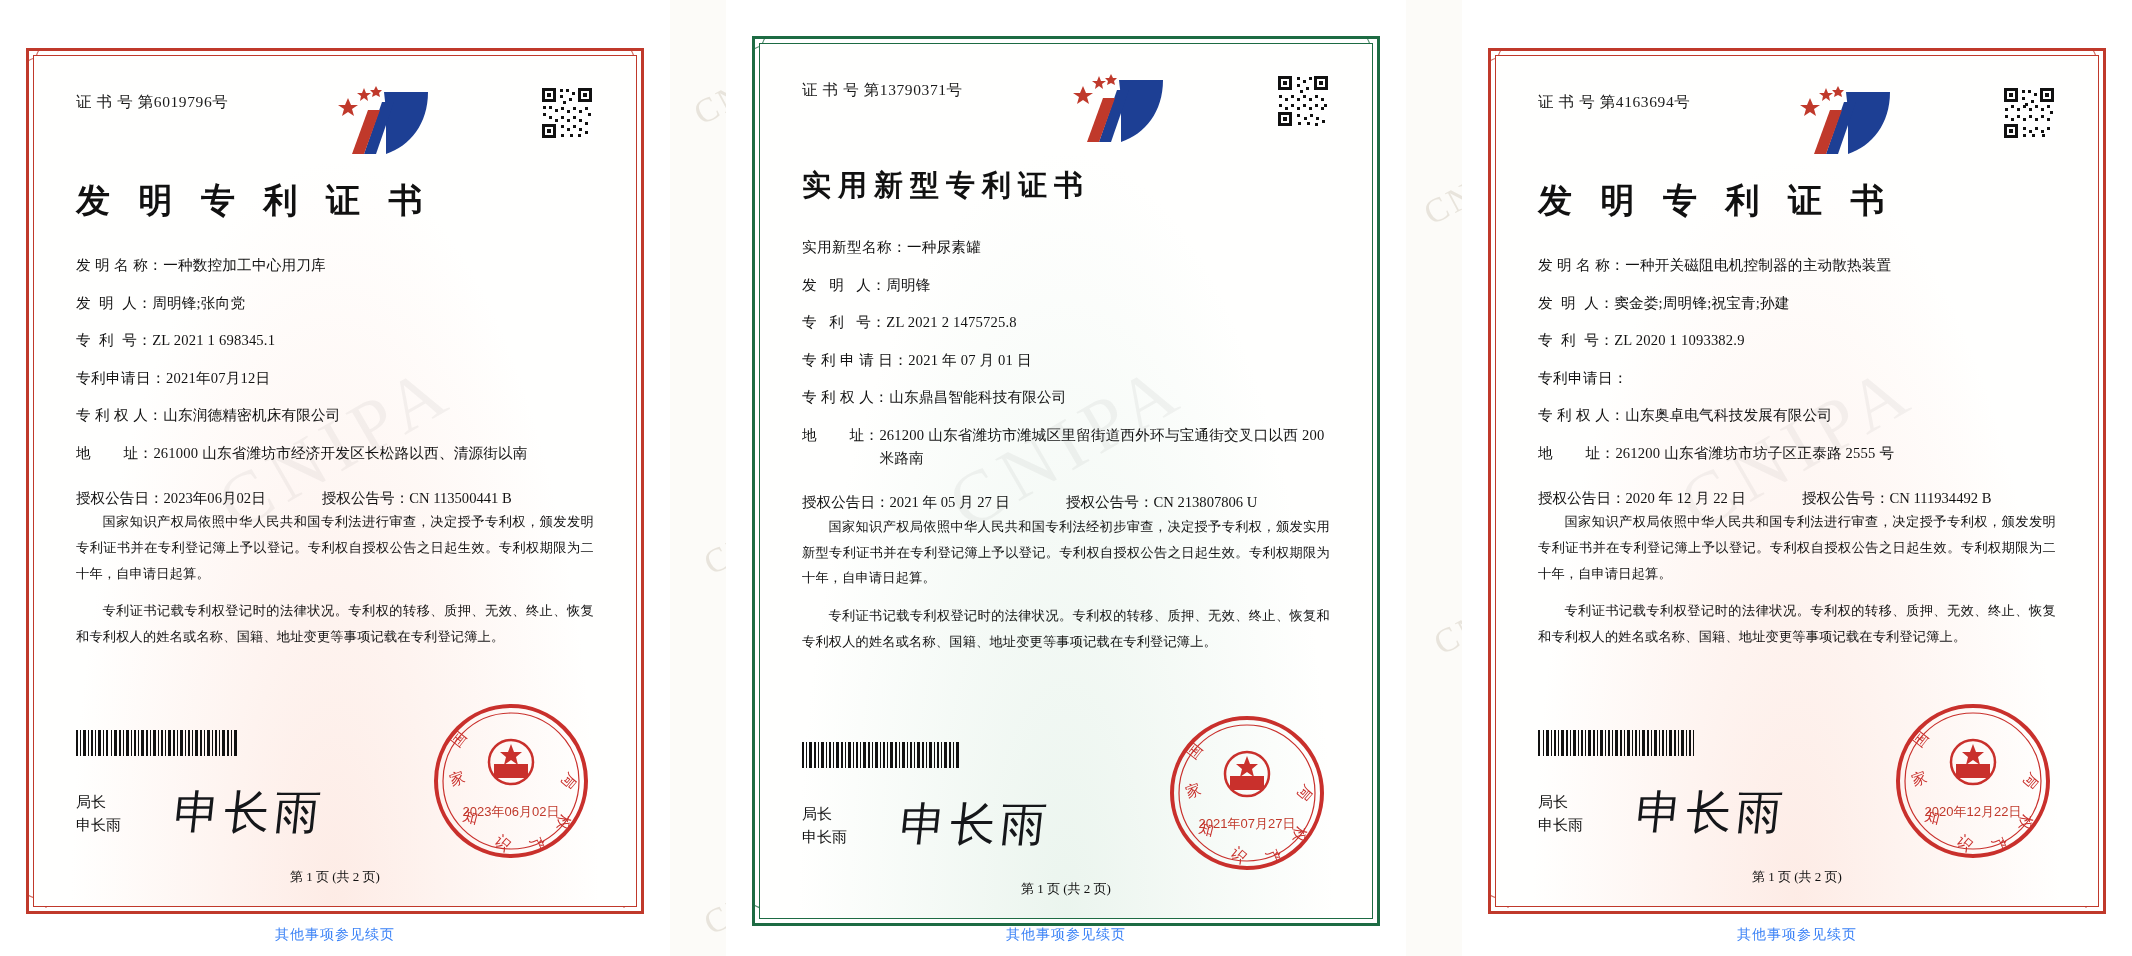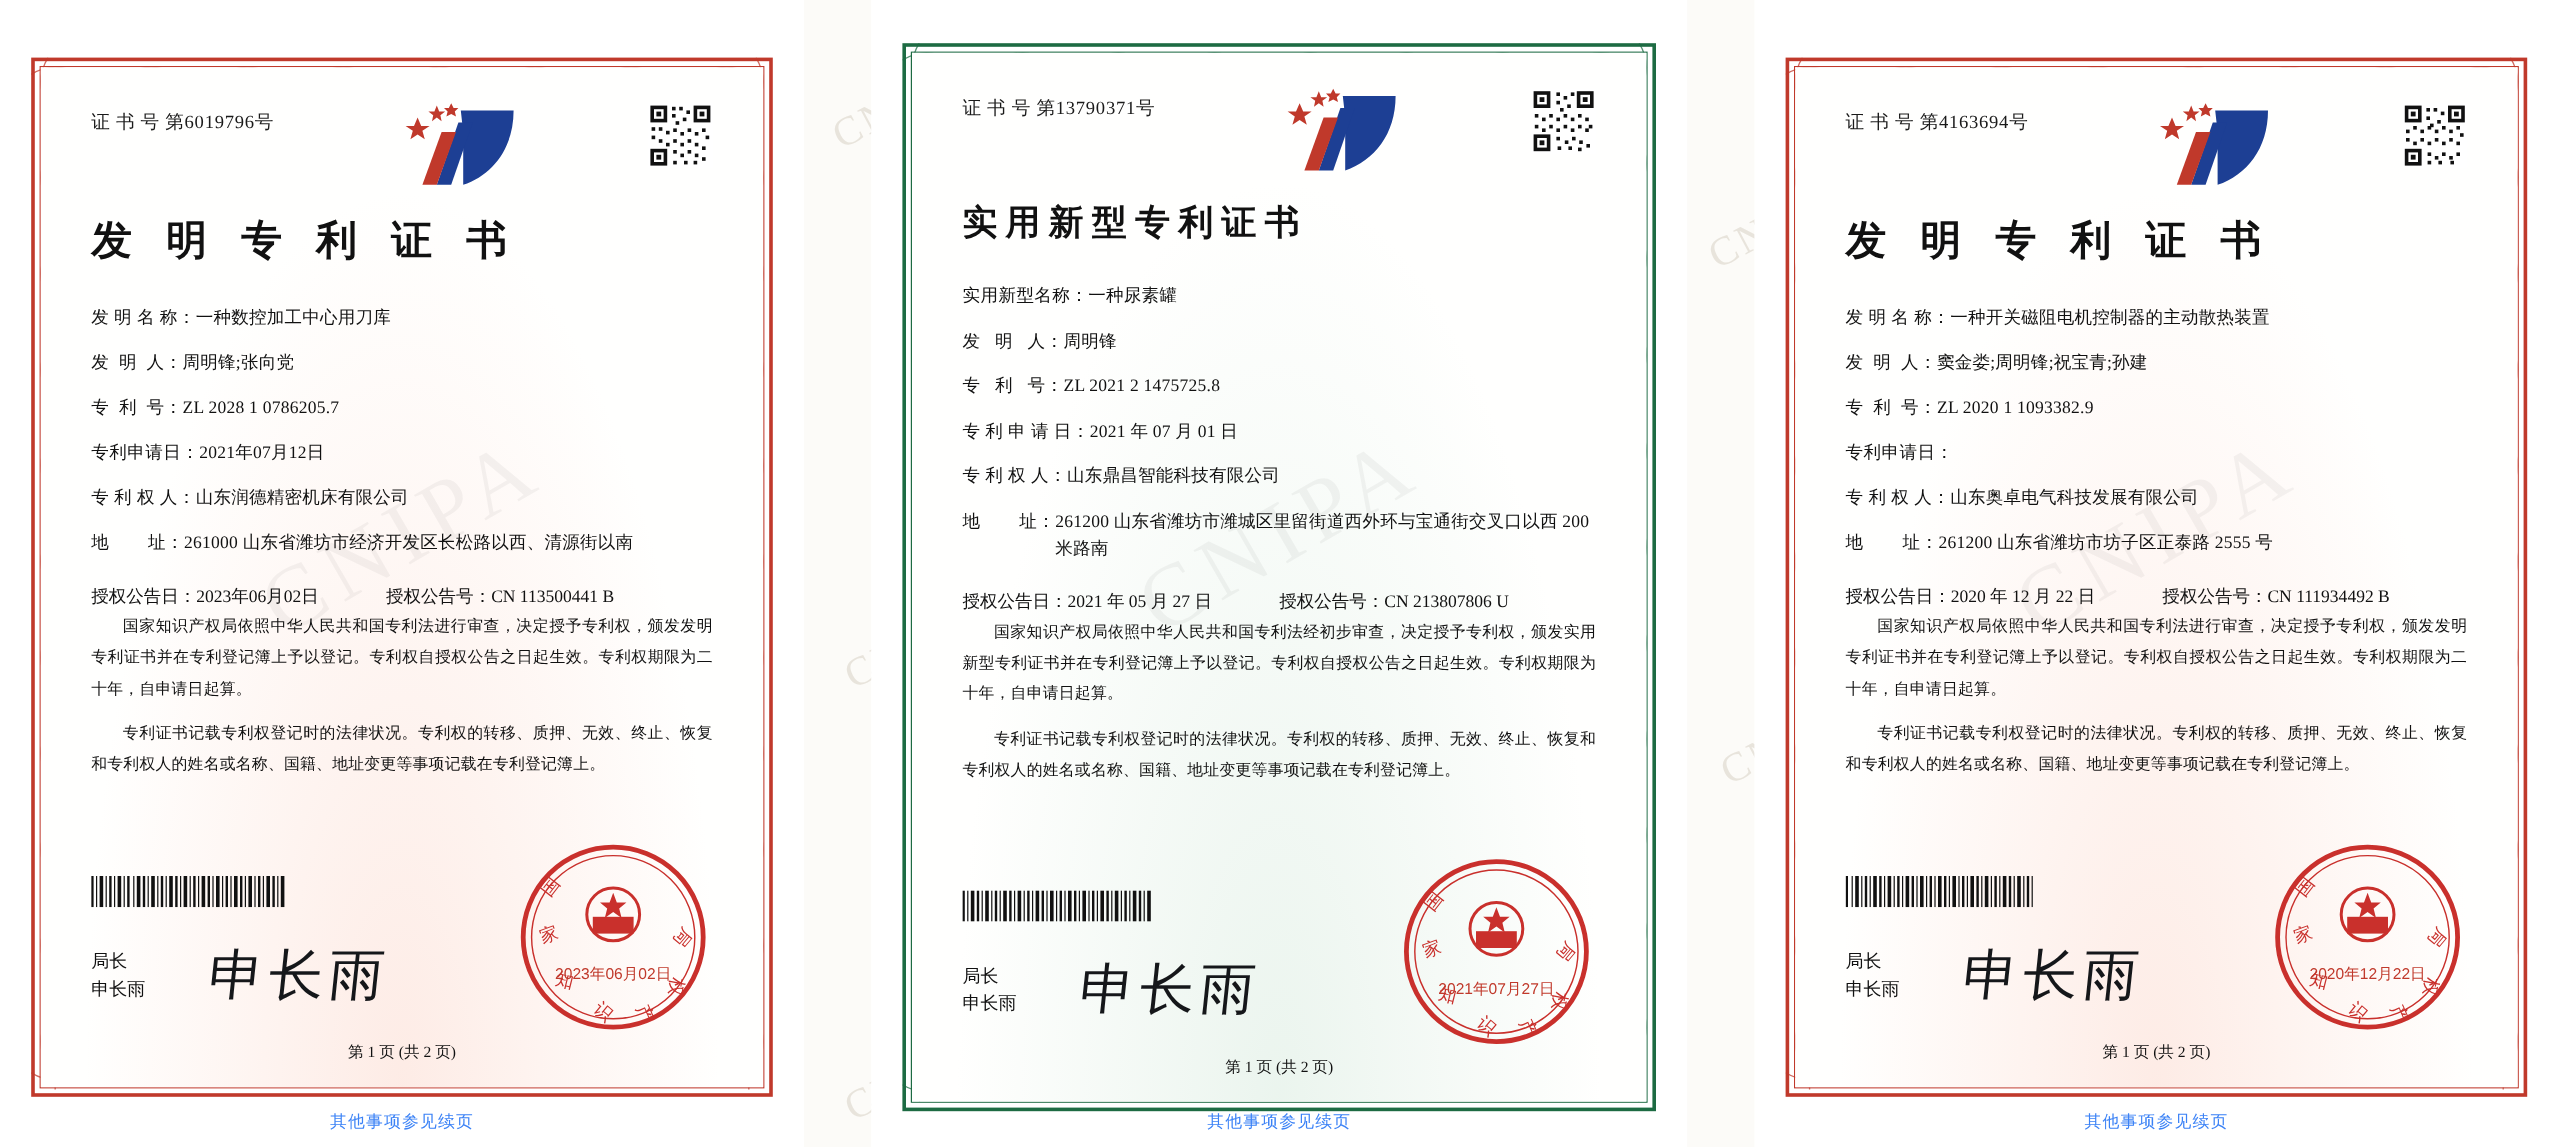--- a/index.html
+++ b/index.html
@@ -335,21 +335,21 @@
           <div class="row">
               <div class="lbl">发 明 名 称：</div>
               <div class="val">一种数控加工中心用刀库</div>
             </div>
           <div class="row">
               <div class="lbl">发  明  人：</div>
               <div class="val">周明锋;张向党</div>
             </div>
           <div class="row">
               <div class="lbl">专  利  号：</div>
-              <div class="val">ZL 2028 1 0786205.7</div>
+              <div class="val">ZL 2021 1 698345.1</div>
             </div>
           <div class="row">
               <div class="lbl">专利申请日：</div>
               <div class="val">2021年07月12日</div>
             </div>
           <div class="row">
               <div class="lbl">专 利 权 人：</div>
               <div class="val">山东润德精密机床有限公司</div>
             </div>
           <div class="row">

